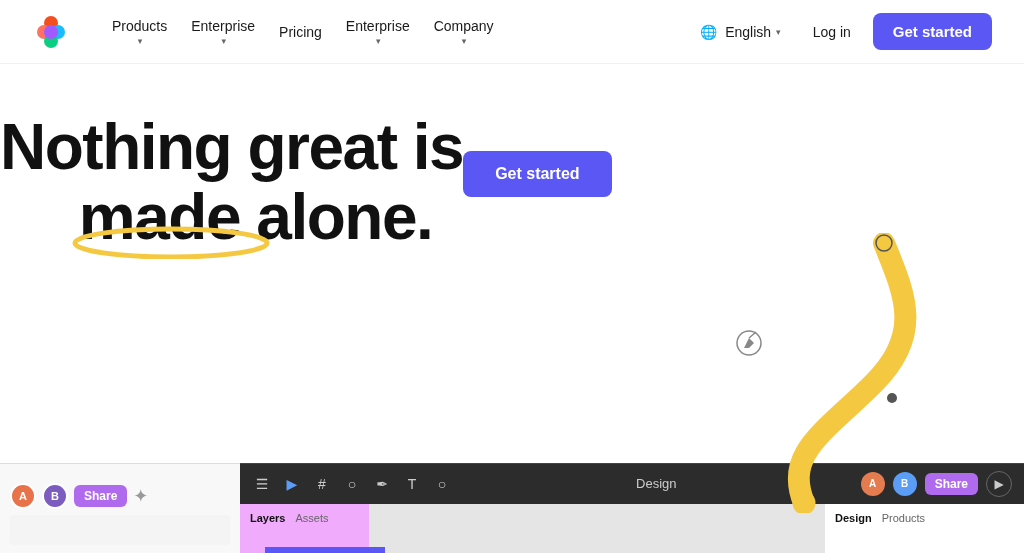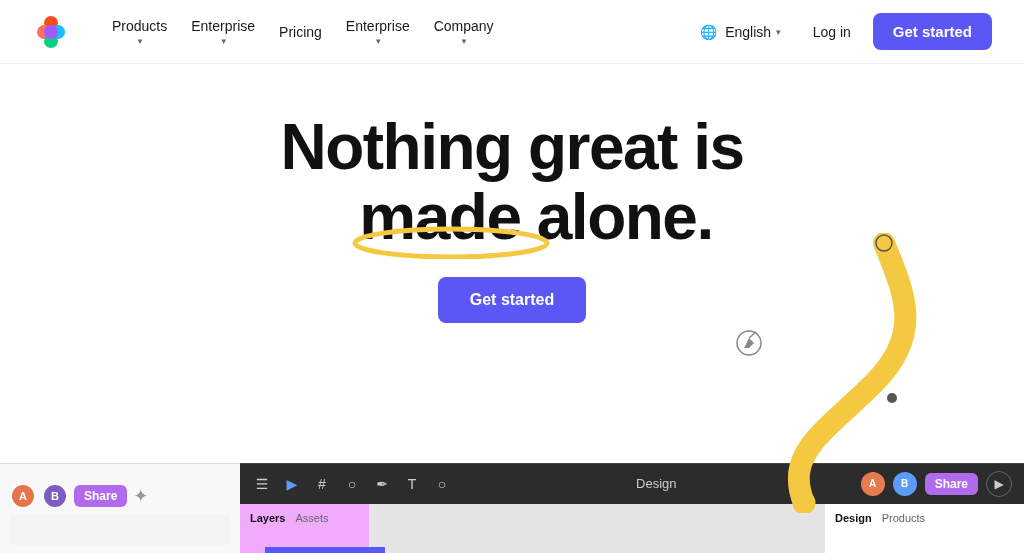--- a/index.html
+++ b/index.html
@@ -86,26 +86,25 @@
       padding: 10px 20px;
       font-size: 15px;
       font-weight: 600;
       cursor: pointer;
       white-space: nowrap;
     }
 
     
     .hero {
       display: flex;
-      flex-direction: column;
+      flex-direction: row;
       align-items: center;
       padding-top: 48px;
       position: relative;
       text-align: center;
-      justify-content: flex-end;
     }
     .hero-title {
       font-size: 64px;
       font-weight: 800;
       line-height: 1.1;
       color: #111;
       letter-spacing: -1.5px;
       margin-bottom: 24px;
       position: relative;
     }

